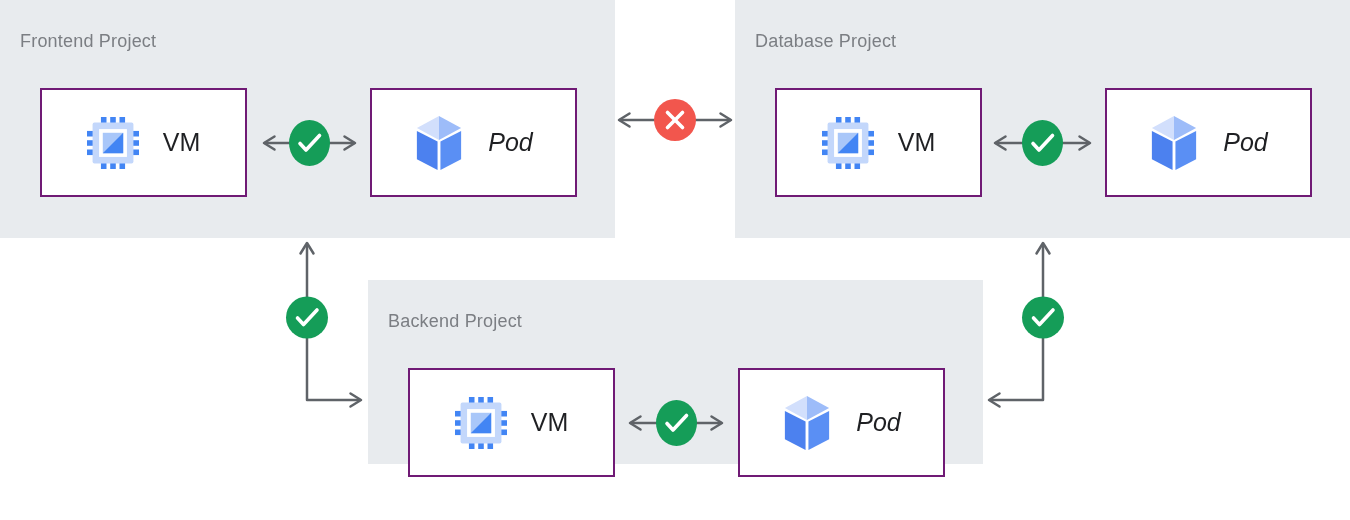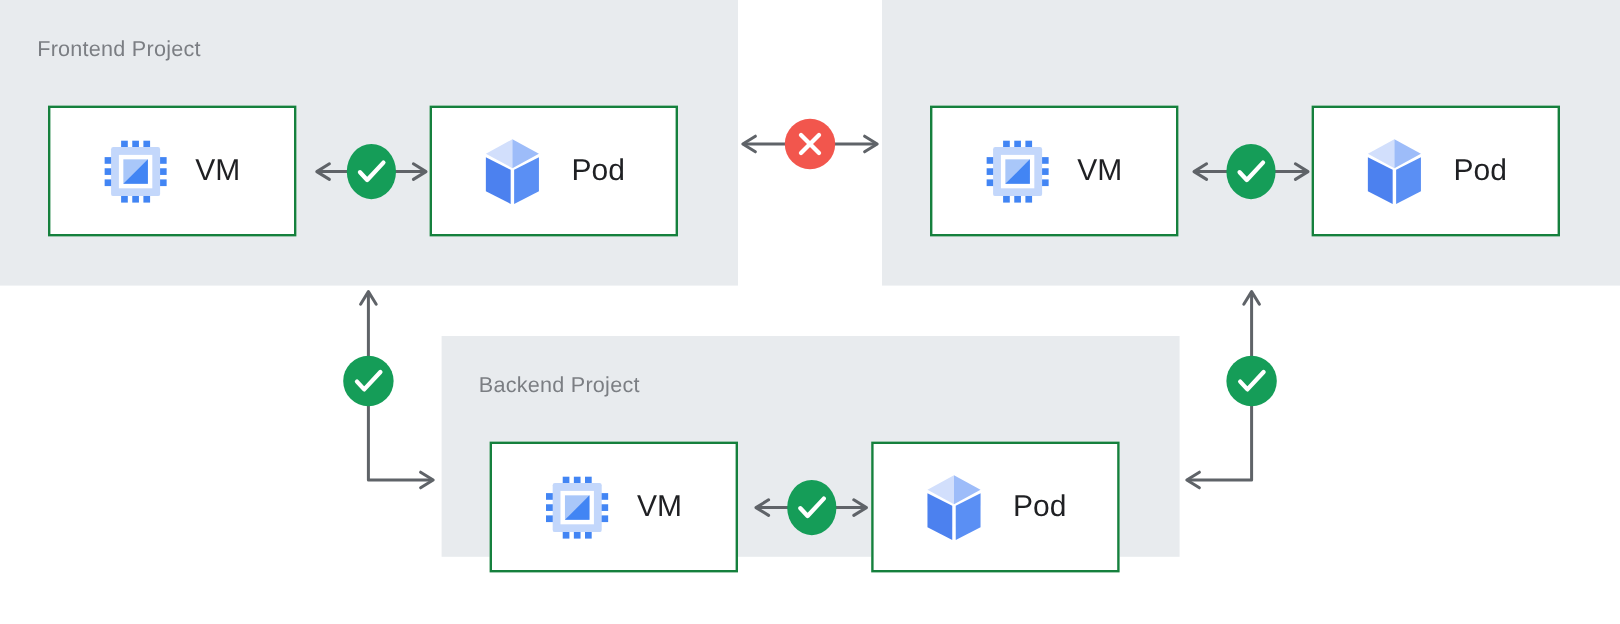--- a/index.html
+++ b/index.html
@@ -3,28 +3,28 @@
 <meta charset="utf-8">
 <style>
   html,body{margin:0;padding:0;background:#ffffff;font-family:"Liberation Sans",sans-serif;}
   .canvas{position:relative;width:1350px;height:520px;background:#ffffff;overflow:hidden;}
 
   .project{position:absolute;background:#e8ebee;}
   #project-frontend{left:0;top:0;width:615px;height:238px;}
   #project-database{left:735px;top:0;width:615px;height:238px;}
   #project-backend{left:368px;top:280px;width:615px;height:184px;}
 
-  .project-title{position:absolute;left:31px;top:31px;margin:0;font-size:18px;font-weight:400;
+  .project-title{position:absolute;left:20px;top:31px;margin:0;font-size:18px;font-weight:400;
     color:#7b7e83;letter-spacing:.2px;white-space:nowrap;}
 
-  .node{position:absolute;width:203px;height:105px;background:#ffffff;border:2px solid #15803d;
+  .node{position:absolute;width:203px;height:105px;background:#ffffff;border:2px solid #701a75;
     display:flex;align-items:center;justify-content:center;gap:24px;}
   .node .label{font-size:25px;color:#1f2023;}
   .node-vm{left:40px;top:88px;}
-  .node-pod{left:358px;top:88px;}
+  .node-pod{left:370px;top:88px;font-style:italic;}
 
   .icon{flex:0 0 auto;display:block;}
 
   .overlay{position:absolute;left:0;top:0;pointer-events:none;}
 </style>
 </head>
 <body>
 
 <div class="canvas">
 
@@ -60,20 +60,21 @@
         <polygon points="26,3 26,28 3,15.5" fill="#d2dffc"></polygon>
         <polygon points="26,3 49,15.5 26,28" fill="#9dbcf9"></polygon>
         <polygon points="3,18.5 24.5,29.5 24.5,59 3,48" fill="#4c81ef"></polygon>
         <polygon points="49,18.5 27.5,29.5 27.5,59 49,48" fill="#5a8ff4"></polygon>
       </svg>
       <span class="label">Pod</span>
     </div>
   </section>
 
   <section class="project" id="project-database">
+    <h2 class="project-title">Database Project</h2>
 
     <div class="node node-vm">
       <svg class="icon" width="52" height="52" viewBox="0 0 56 56">
         <g fill="#4285f4">
           <rect x="15" y="0" width="6" height="9"></rect>
             <rect x="25" y="0" width="6" height="9"></rect>
             <rect x="35" y="0" width="6" height="9"></rect>
           <rect x="15" y="47" width="6" height="9"></rect>
             <rect x="25" y="47" width="6" height="9"></rect>
             <rect x="35" y="47" width="6" height="9"></rect>

